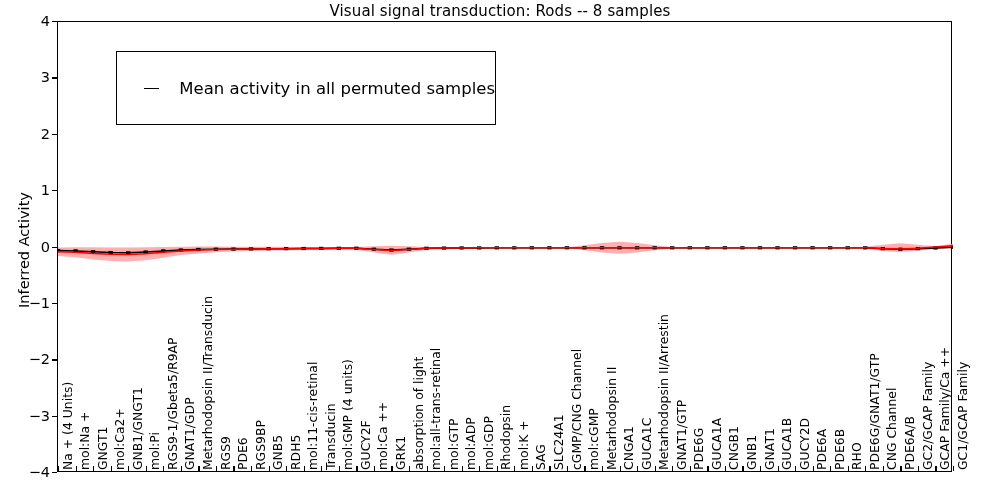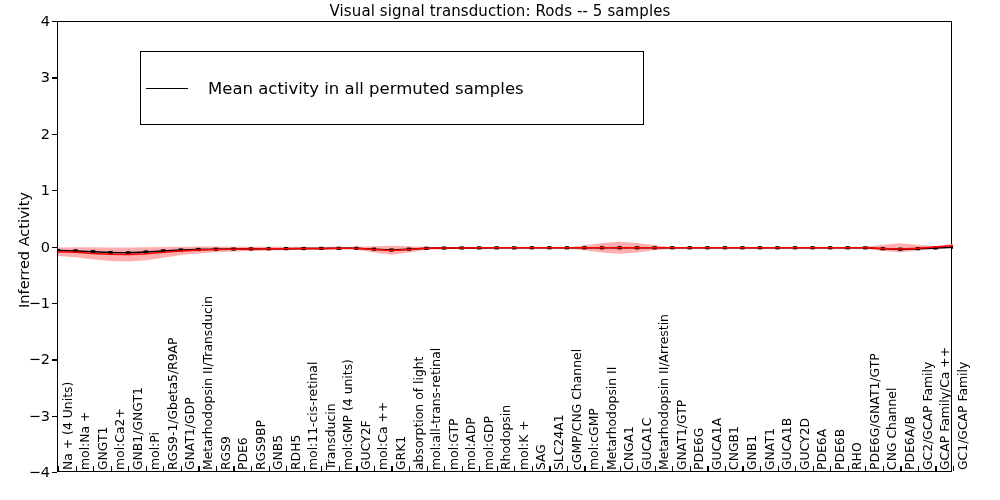--- a/index.html
+++ b/index.html
@@ -24,34 +24,34 @@
       white-space:nowrap;width:300px;text-align:center;margin-left:16px;}
   #ylabel-wrap{position:absolute;left:10px;top:0;height:500px;width:24px;}
 
   #xlabel{position:absolute;left:0;top:479px;width:1000px;text-align:center;
       font-size:14.5px;color:#000;}
 
   .xtick-mark{position:absolute;bottom:0;width:1.2px;height:5px;background:#000;}
   .xtick-label{position:absolute;font-size:12.4px;color:#000;white-space:nowrap;
       transform-origin:left top;transform:rotate(-90deg);line-height:1;}
 
-  #legend-box{position:absolute;left:58px;top:29px;width:504px;height:74px;
+  #legend-box{position:absolute;left:58px;top:29px;width:380px;height:74px;
       border:1.3px solid #000;background:#fff;box-sizing:border-box;
-      display:flex;flex-direction:column;justify-content:center;padding-left:5px;margin-left:24px;}
+      display:flex;flex-direction:column;justify-content:center;padding-left:27px;}
   .legend-row{display:flex;align-items:center;height:31px;}
   .legend-swatch{width:42px;height:0;border-top:1.6px solid #000;margin-right:20px;}
   .legend-swatch.red{border-top-color:#ff0000;}
   .legend-text{font-size:16.5px;color:#000;white-space:nowrap;}
 </style>
 </head>
 <body>
 
 <div id="root">
 
-  <div id="chart-title">Visual signal transduction: Rods -- 5 samples</div>
+  <div id="chart-title">Visual signal transduction: Rods -- 8 samples</div>
 
   <div id="ylabel-wrap">
     <div id="ylabel">Inferred Activity</div>
   </div>
 
   <div id="yticks">
       <div class="ytick-label" style="top: 472px; right: 950px;">−4</div>
       <div class="ytick-mark" style="position: absolute; left: 52px; top: 472px;"></div>
       <div class="ytick-label" style="top: 415.625px; right: 950px;">−3</div>
       <div class="ytick-mark" style="position: absolute; left: 52px; top: 415.625px;"></div>

